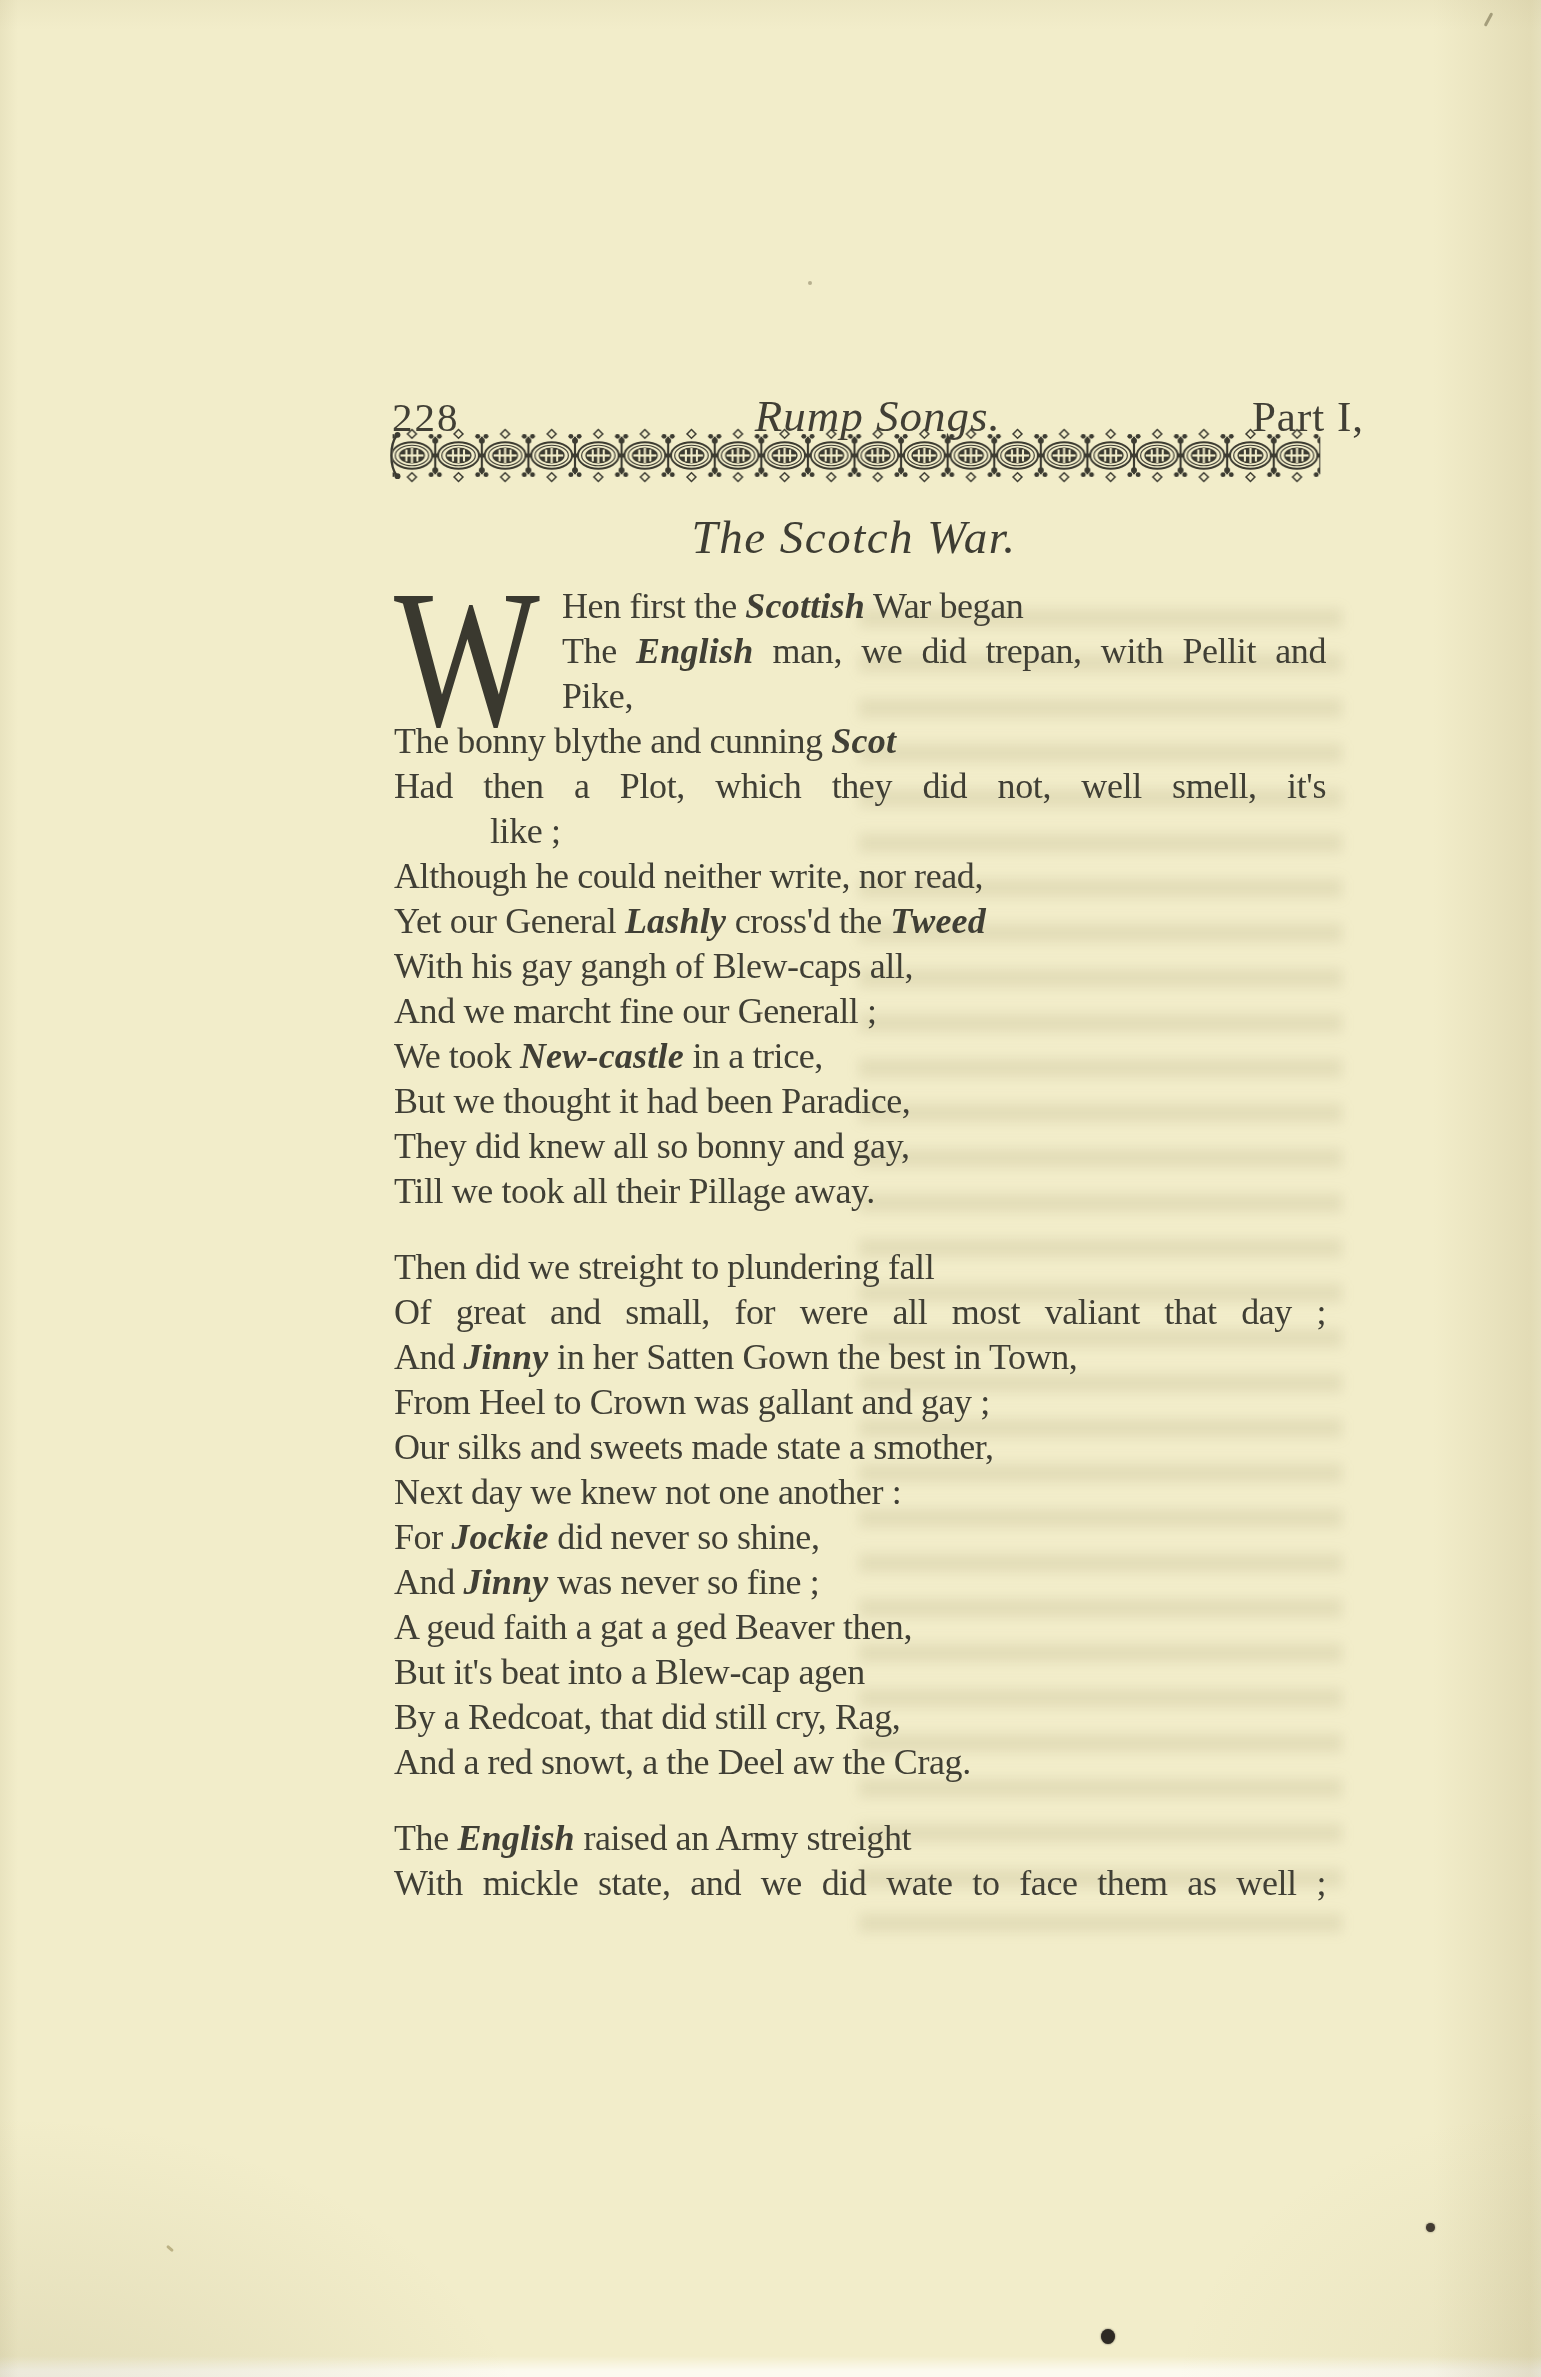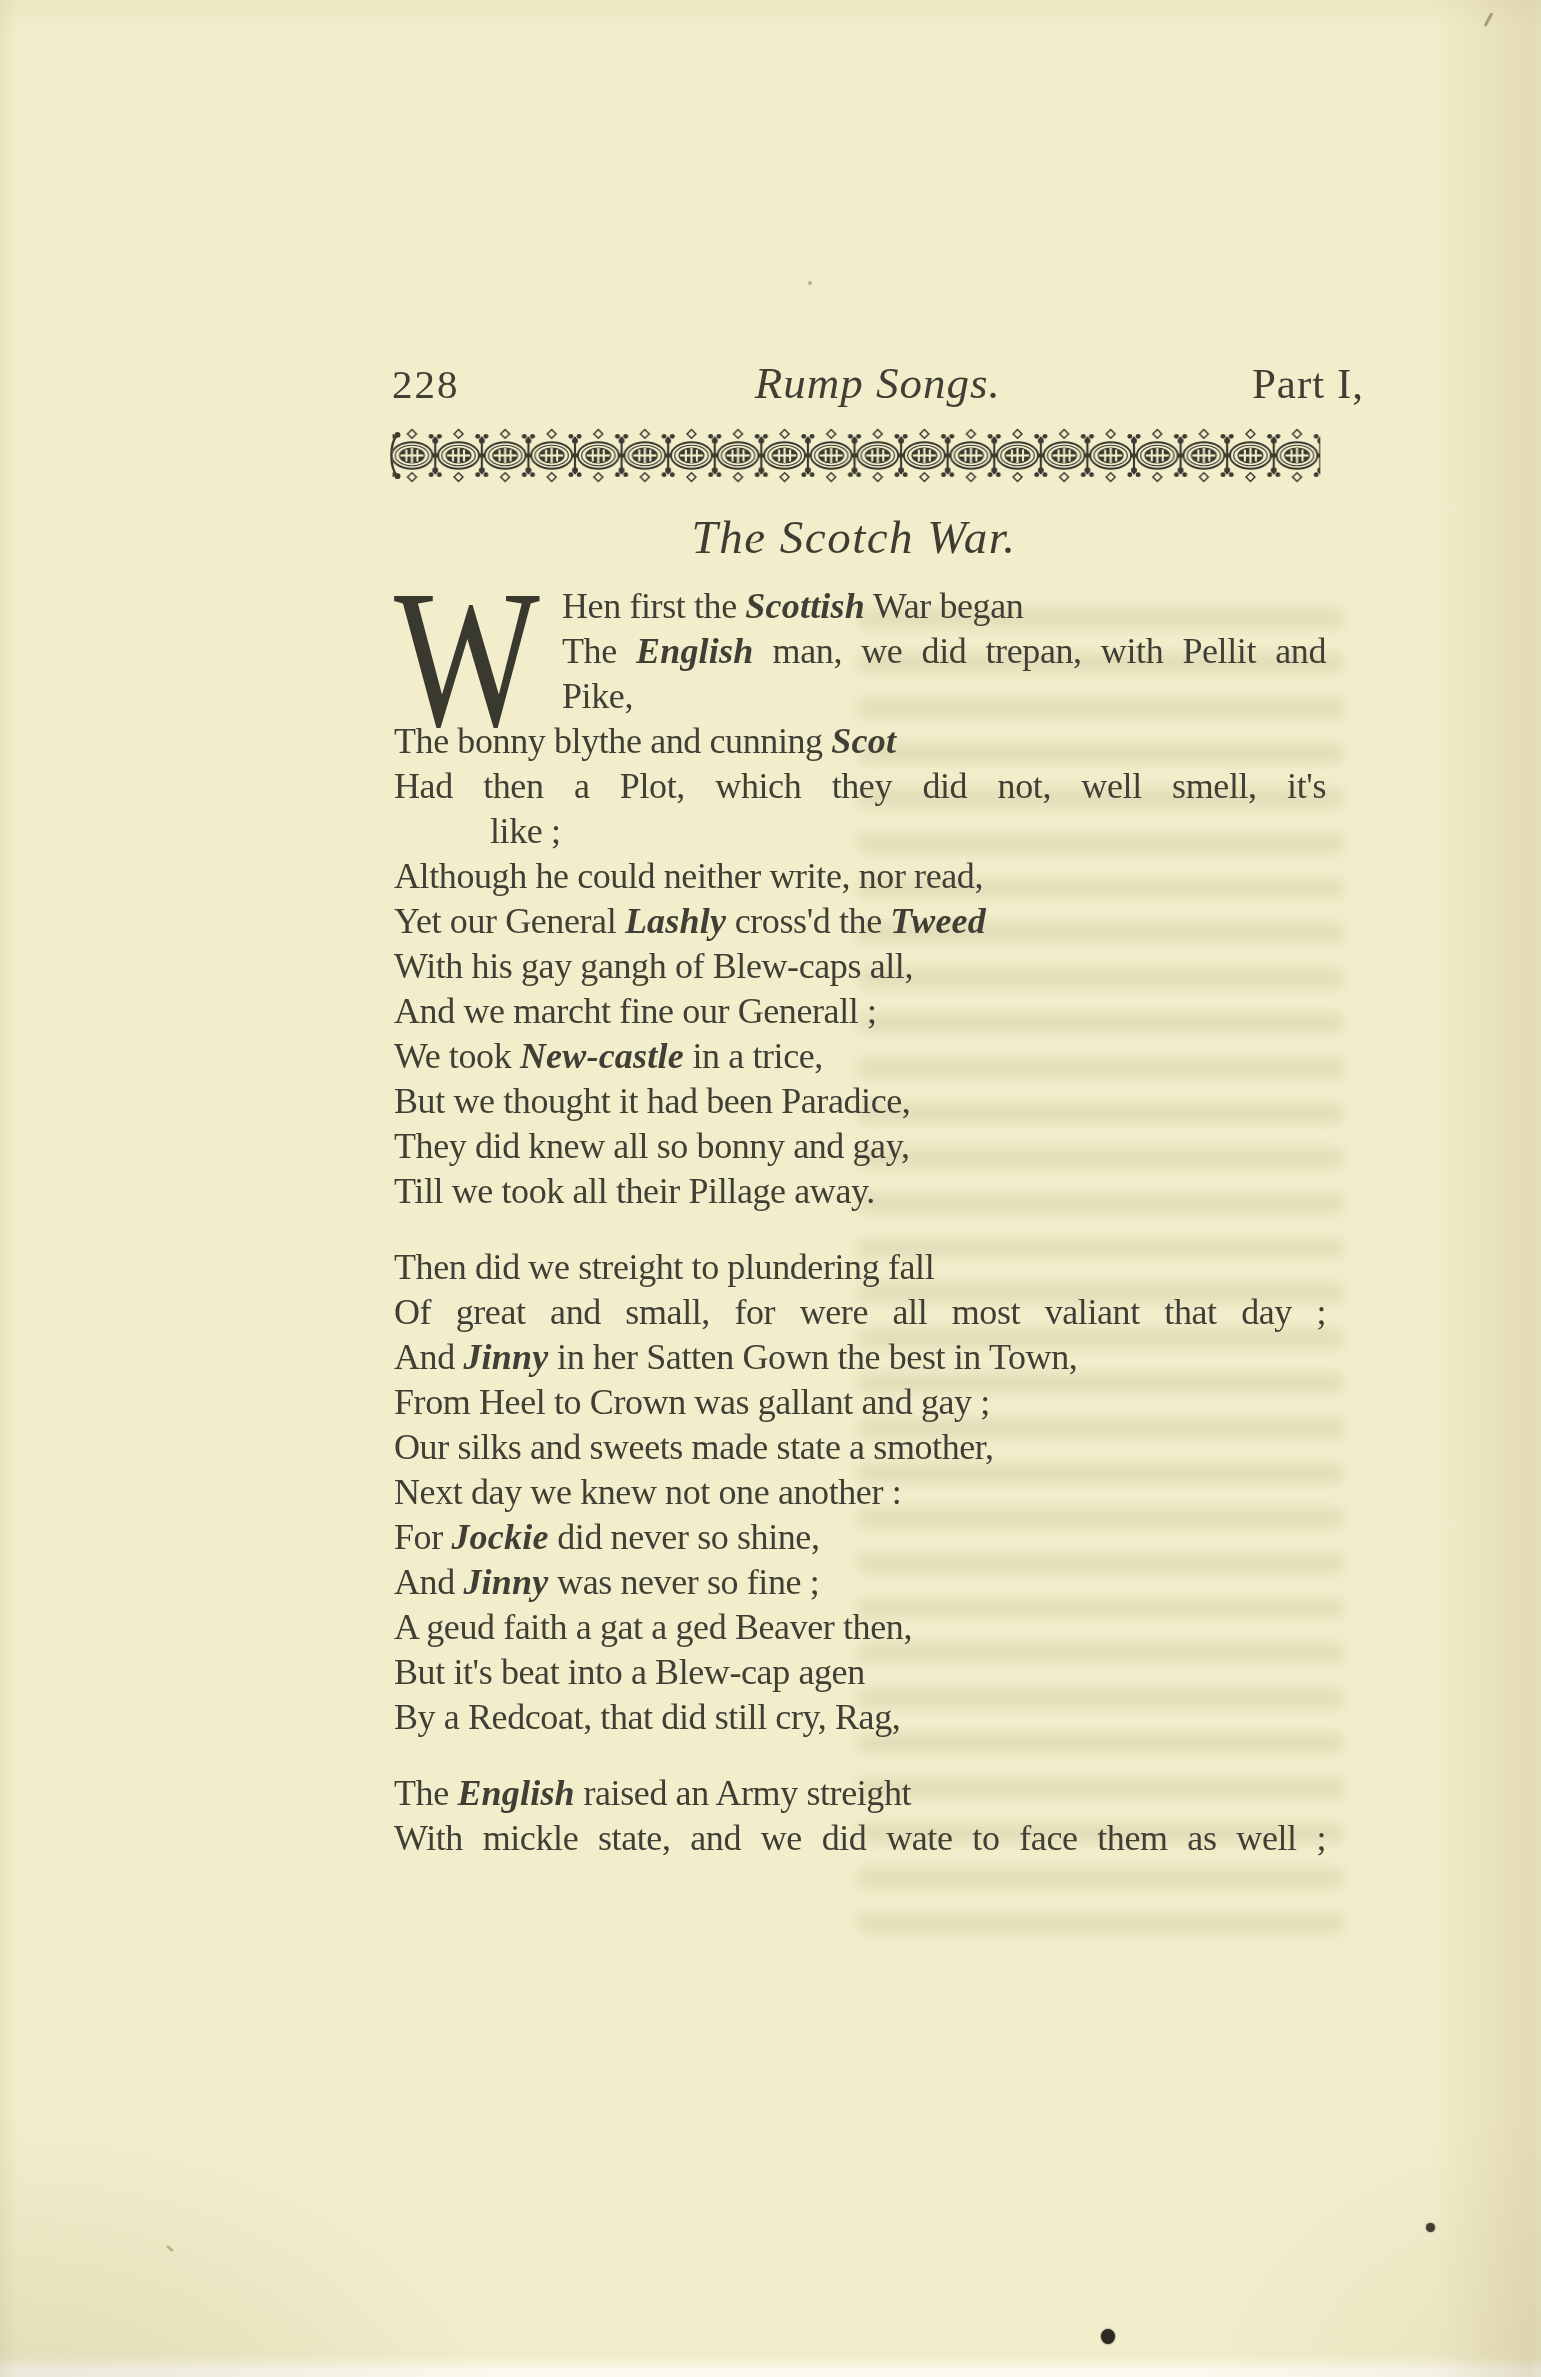--- a/index.html
+++ b/index.html
@@ -24,21 +24,21 @@
     position:absolute;left:859px;top:586px;width:483px;height:1356px;
     background:repeating-linear-gradient(
       to bottom,
       rgba(150,138,92,0) 0px, rgba(150,138,92,0) 21px,
       rgba(148,136,90,0.15) 24px, rgba(148,136,90,0.15) 40px,
       rgba(150,138,92,0) 43px, rgba(150,138,92,0) 45px);
     filter:blur(6px);
     pointer-events:none;
   }
   .header{
-    position:absolute;left:392px;top:329px;width:972px;
+    position:absolute;left:392px;top:362px;width:972px;
     display:flex;justify-content:space-between;align-items:baseline;
     color:#413f35;
   }
   .page-number{font-size:41px;letter-spacing:2px;}
   .running-title{font-style:italic;font-size:45px;letter-spacing:1px;transform:translateX(22px);margin-top:28px;}
   .part-label{font-size:43px;letter-spacing:1px;}
   .ornament{position:absolute;left:385px;top:427px;}
   .poem-title{
     position:absolute;left:388px;top:510px;width:932px;
     text-align:center;font-style:italic;font-size:47px;color:#3e3d33;letter-spacing:1.5px;
@@ -147,20 +147,21 @@
         <div class="line just"><span>Of great and small, for were all most valiant that day ;</span></div>
         <div class="line"><span>And </span><span class="it">Jinny</span><span> in her Satten Gown the best in Town,</span></div>
         <div class="line"><span>From Heel to Crown was gallant and gay ;</span></div>
         <div class="line"><span>Our silks and sweets made state a smother,</span></div>
         <div class="line"><span>Next day we knew not one another :</span></div>
         <div class="line"><span>For </span><span class="it">Jockie</span><span> did never so shine,</span></div>
         <div class="line"><span>And </span><span class="it">Jinny</span><span> was never so fine ;</span></div>
         <div class="line"><span>A geud faith a gat a ged Beaver then,</span></div>
         <div class="line"><span>But it's beat into a Blew-cap agen</span></div>
         <div class="line"><span>By a Redcoat, that did still cry, Rag,</span></div>
+        <div class="line"><span>And a red snowt, a the Deel aw the Crag.</span></div>
       </div>
       <div class="stanza">
         <div class="line"><span>The </span><span class="it">English</span><span> raised an Army streight</span></div>
         <div class="line just"><span>With mickle state, and we did wate to face them as well ;</span></div>
       </div>
     </div>
 </div>
 
 <div class="spot spot-big"></div>
 <div class="spot spot-small"></div>

